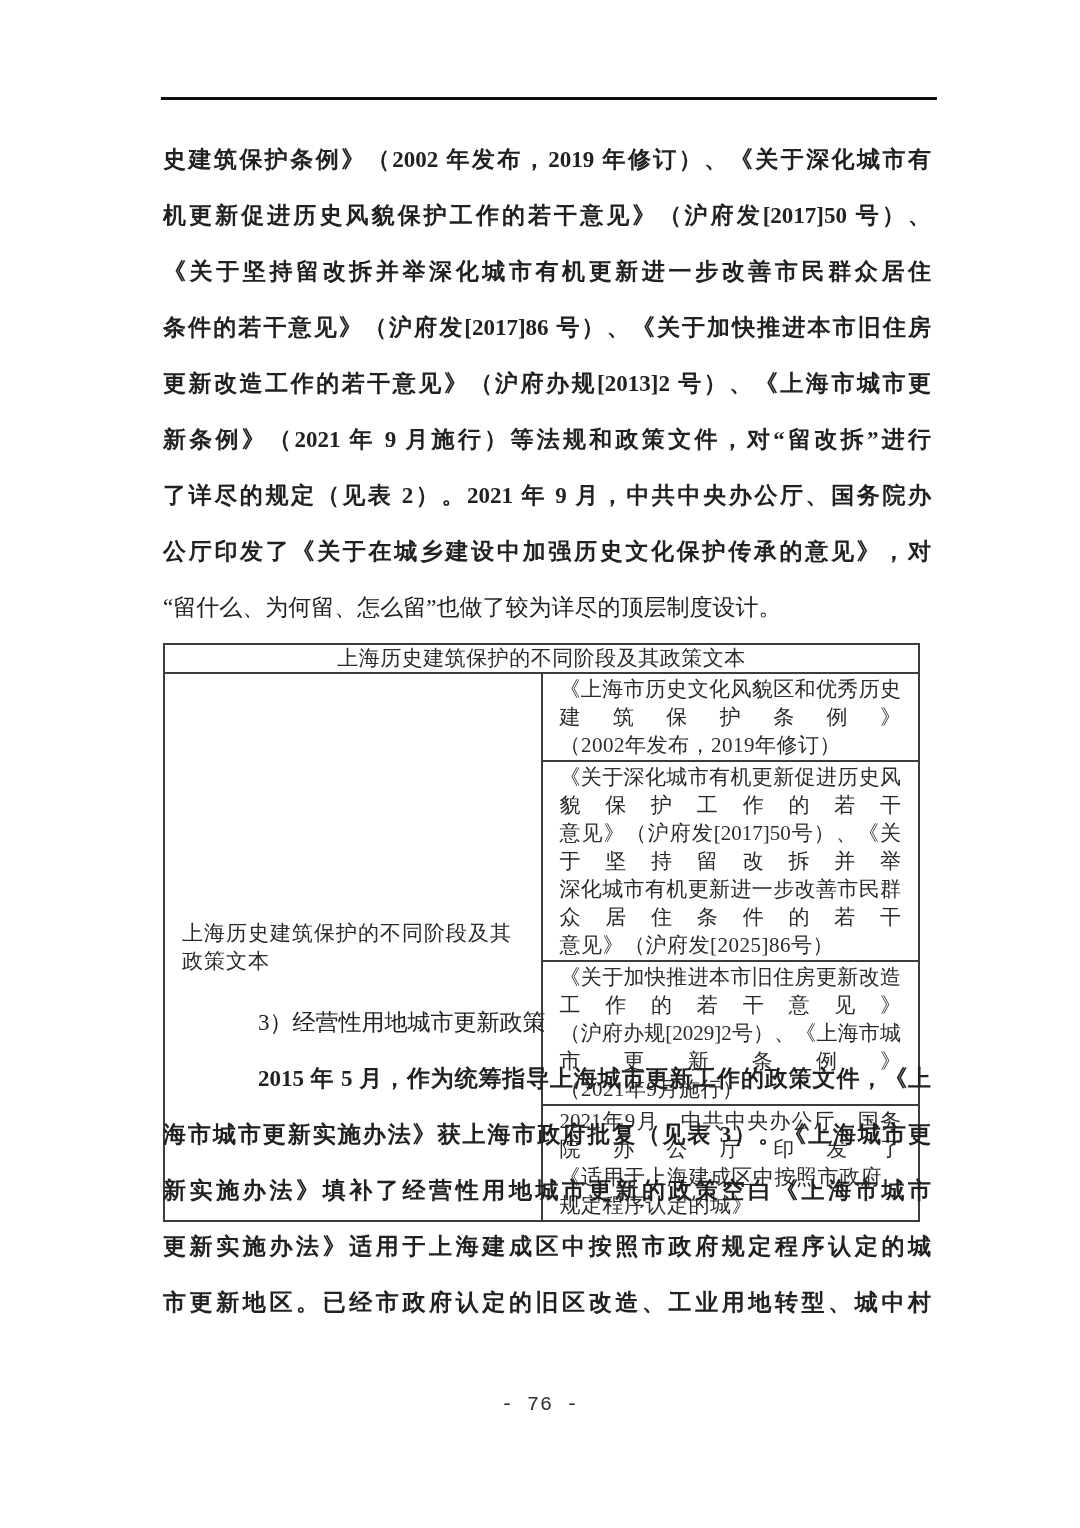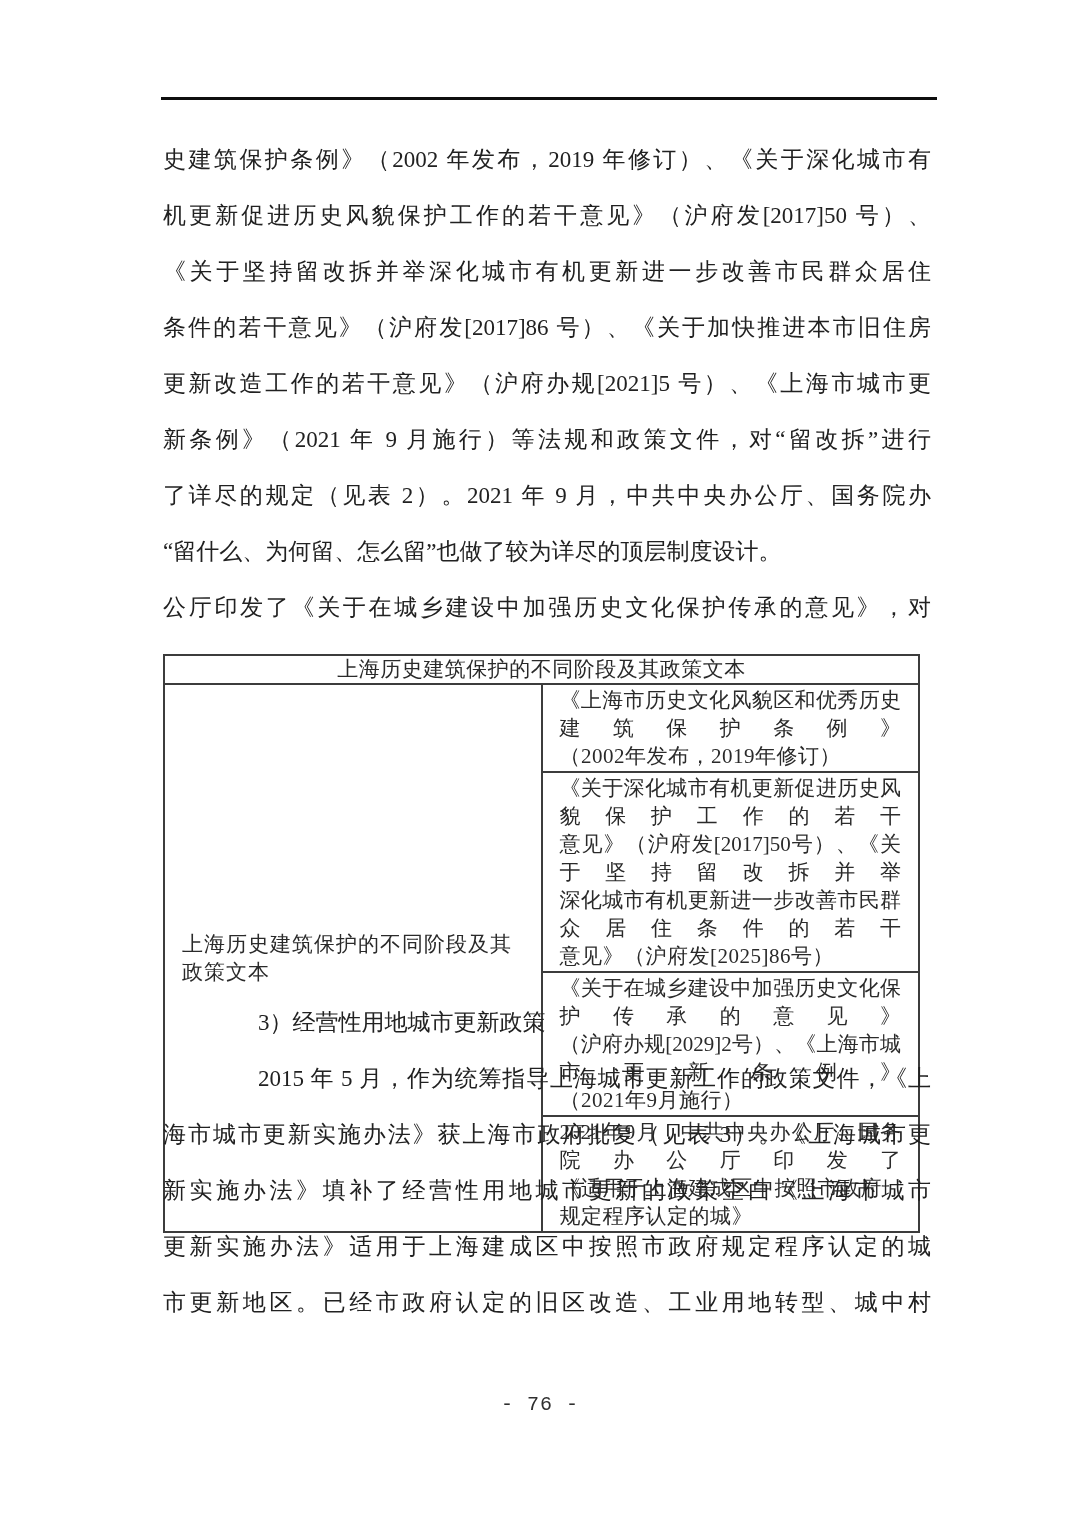--- a/index.html
+++ b/index.html
@@ -18,29 +18,28 @@
   .textblock {
     position:absolute; left:163px; width:768px;
   }
   #para1 { top:132px; }
   #para2 { top:995px; }
   .ln {
     height:56px; line-height:56px;
     font-size:23px;
     white-space:normal;
   }
-  .ln.j { text-align:justify; text-align-last:justify; }
+  .ln.j { text-align:justify; text-align-last:justify;font-weight:bold; }
   .ln.ind { text-indent:47px;margin-left:48px; }
 
   table.policy {
     position:absolute; left:163px; top:643px;
     width:757px;
     border-collapse:collapse;
     table-layout:fixed;
-    margin-top:11px;
   }
   table.policy th, table.policy td {
     border:2px solid #3c3c3c;
     font-weight:normal;
     font-size:21px;
     color:#2a2a2a;
   }
   table.policy th {
     height:25px; line-height:25px;
     padding:1px 6px;
@@ -72,25 +71,25 @@
 </head>
 <body>
 
 <div class="rule"></div>
 
 <div id="para1" class="textblock">
   <div class="ln j">史建筑保护条例》（2002 年发布，2019 年修订）、《关于深化城市有</div>
   <div class="ln j">机更新促进历史风貌保护工作的若干意见》（沪府发[2017]50 号）、</div>
   <div class="ln j">《关于坚持留改拆并举深化城市有机更新进一步改善市民群众居住</div>
   <div class="ln j">条件的若干意见》（沪府发[2017]86 号）、《关于加快推进本市旧住房</div>
-  <div class="ln j">更新改造工作的若干意见》（沪府办规[2021]5 号）、《上海市城市更</div>
+  <div class="ln j">更新改造工作的若干意见》（沪府办规[2013]2 号）、《上海市城市更</div>
   <div class="ln j">新条例》（2021 年 9 月施行）等法规和政策文件，对“留改拆”进行</div>
   <div class="ln j">了详尽的规定（见表 2）。2021 年 9 月，中共中央办公厅、国务院办</div>
+  <div class="ln j">公厅印发了《关于在城乡建设中加强历史文化保护传承的意见》，对</div>
   <div class="ln">“留什么、为何留、怎么留”也做了较为详尽的顶层制度设计。</div>
-  <div class="ln j">公厅印发了《关于在城乡建设中加强历史文化保护传承的意见》，对</div>
 </div>
 
 <table class="policy">
   <tbody>
       <tr>
     <th colspan="2">上海历史建筑保护的不同阶段及其政策文本</th>
   </tr>
   <tr>
     <td class="rowhead" rowspan="4">上海历史建筑保护的不同阶段及其政策文本</td>
     <td class="cellbody">
@@ -101,21 +100,21 @@
   <tr>
     <td class="cellbody">
       <div class="tl j">《关于深化城市有机更新促进历史风貌保护工作的若干</div>
       <div class="tl j">意见》（沪府发[2017]50号）、《关于坚持留改拆并举</div>
       <div class="tl j">深化城市有机更新进一步改善市民群众居住条件的若干</div>
       <div class="tl">意见》（沪府发[2025]86号）</div>
     </td>
   </tr>
   <tr>
     <td class="cellbody">
-      <div class="tl j">《关于在城乡建设中加强历史文化保护传承的意见》</div>
+      <div class="tl j">《关于加快推进本市旧住房更新改造工作的若干意见》</div>
       <div class="tl j">（沪府办规[2029]2号）、《上海市城市更新条例》</div>
       <div class="tl">（2021年9月施行）</div>
     </td>
   </tr>
   <tr>
     <td class="cellbody">
       <div class="tl j">2021年9月，中共中央办公厅、国务院办公厅印发了</div>
       <div class="tl">《适用于上海建成区中按照市政府规定程序认定的城》</div>
     </td>
   </tr>

